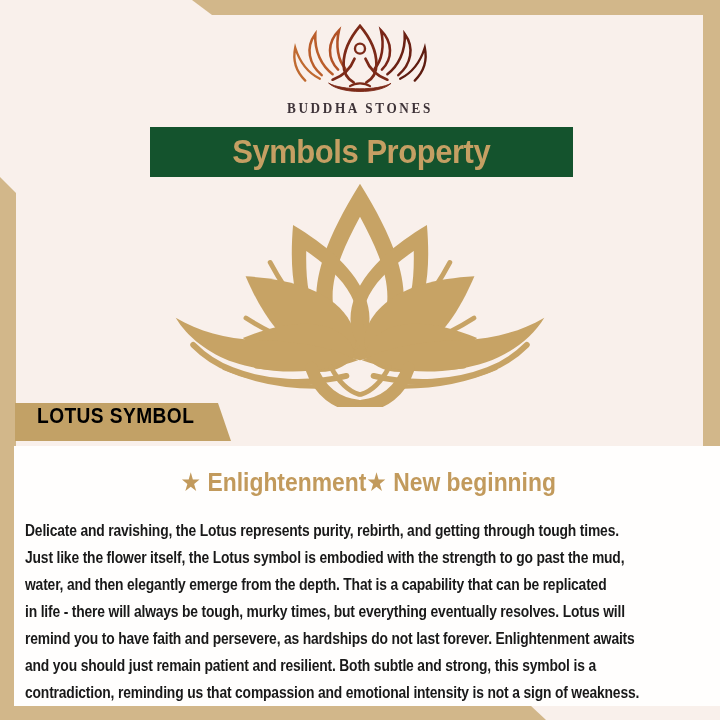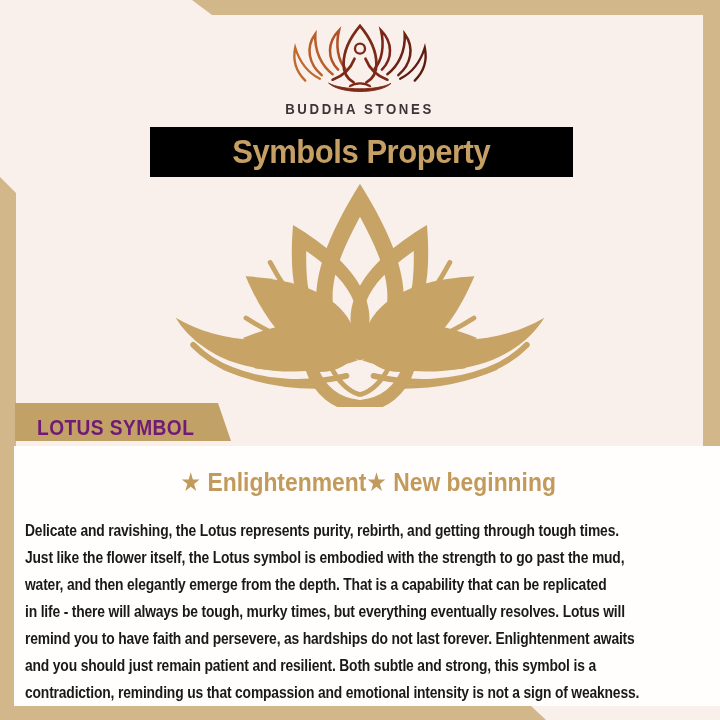--- a/index.html
+++ b/index.html
@@ -7,41 +7,41 @@
     position:relative;width:720px;height:720px;overflow:hidden;
     background:#f9f0eb;
     font-family:"Liberation Sans","DejaVu Sans",sans-serif;
   }
   .frame-svg{position:absolute;left:0;top:0;width:720px;height:720px;pointer-events:none;}
 
   .logo{position:absolute;left:287px;top:22px;width:146px;height:88px;}
 
   .brand-name{
     position:absolute;left:0;right:0;top:100px;text-align:center;
-    font-family:Liberation Sans, sans-serif;
+    font-family:Liberation Serif, serif;
     font-size:15px;font-weight:600;color:#3e3338;
   }
   .brand-name span{display:inline-block;letter-spacing:3px;transform:scaleX(.88);transform-origin:center;white-space:nowrap;}
 
   .title-band{
     position:absolute;left:150px;top:127px;width:423px;height:50px;
-    background:#000000;display:flex;align-items:center;justify-content:center;
+    background:#14532d;display:flex;align-items:center;justify-content:center;
   }
   .title-text{
     font-size:33px;font-weight:bold;color:#c59f63;white-space:nowrap;
     transform:scaleX(.94);transform-origin:center;letter-spacing:-0.5px;
   }
 
   .lotus{position:absolute;left:166px;top:174px;width:388px;height:233px;}
 
   .section-band{
     position:absolute;left:15px;top:403px;width:216px;height:38px;
-    background:#c2a166;color:#701a75;
+    background:#c2a166;color:#000000;
     clip-path:polygon(0 0,203px 0,216px 100%,0 100%);
-    display:flex;align-items:flex-end;box-sizing:border-box;padding-left:22px;
+    display:flex;align-items:flex-start;box-sizing:border-box;padding-left:22px;
   }
   .section-band span{
     font-size:22px;font-weight:bold;white-space:nowrap;
     transform:scaleX(.87);transform-origin:left center;letter-spacing:0.5px;
   }
 
   .panel{
     position:absolute;left:14px;top:446px;width:708px;height:260px;
     background:#fffefd;
   }

